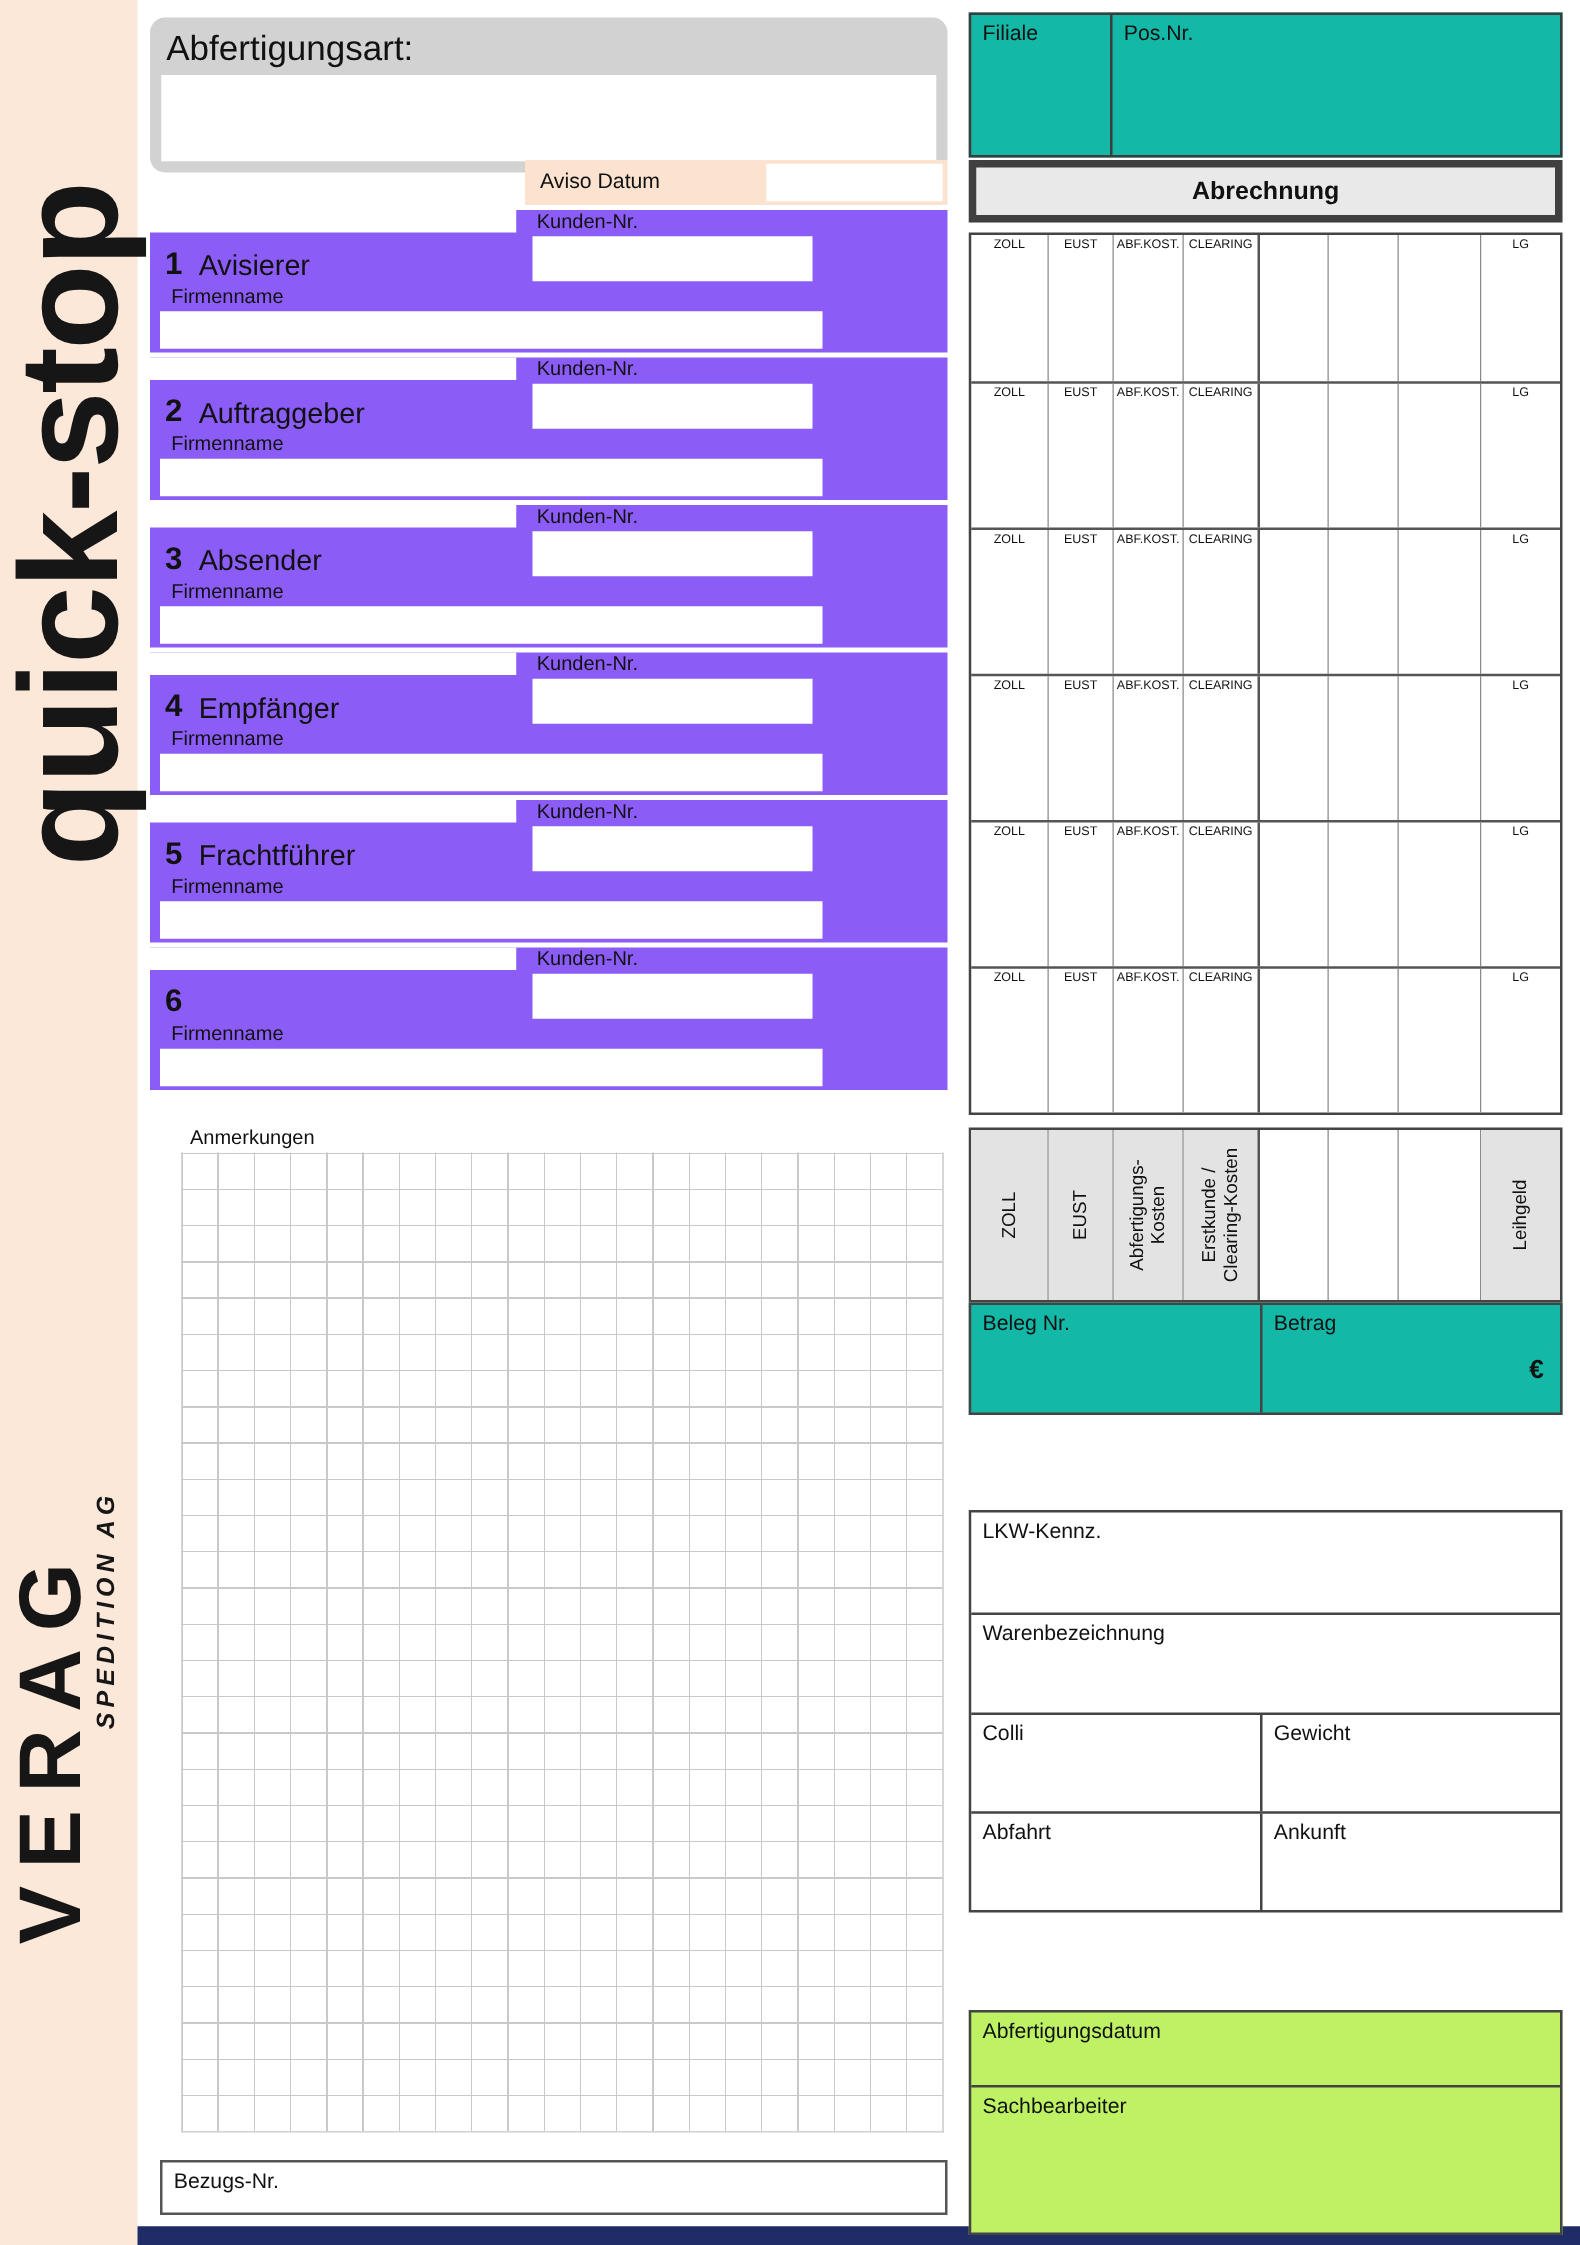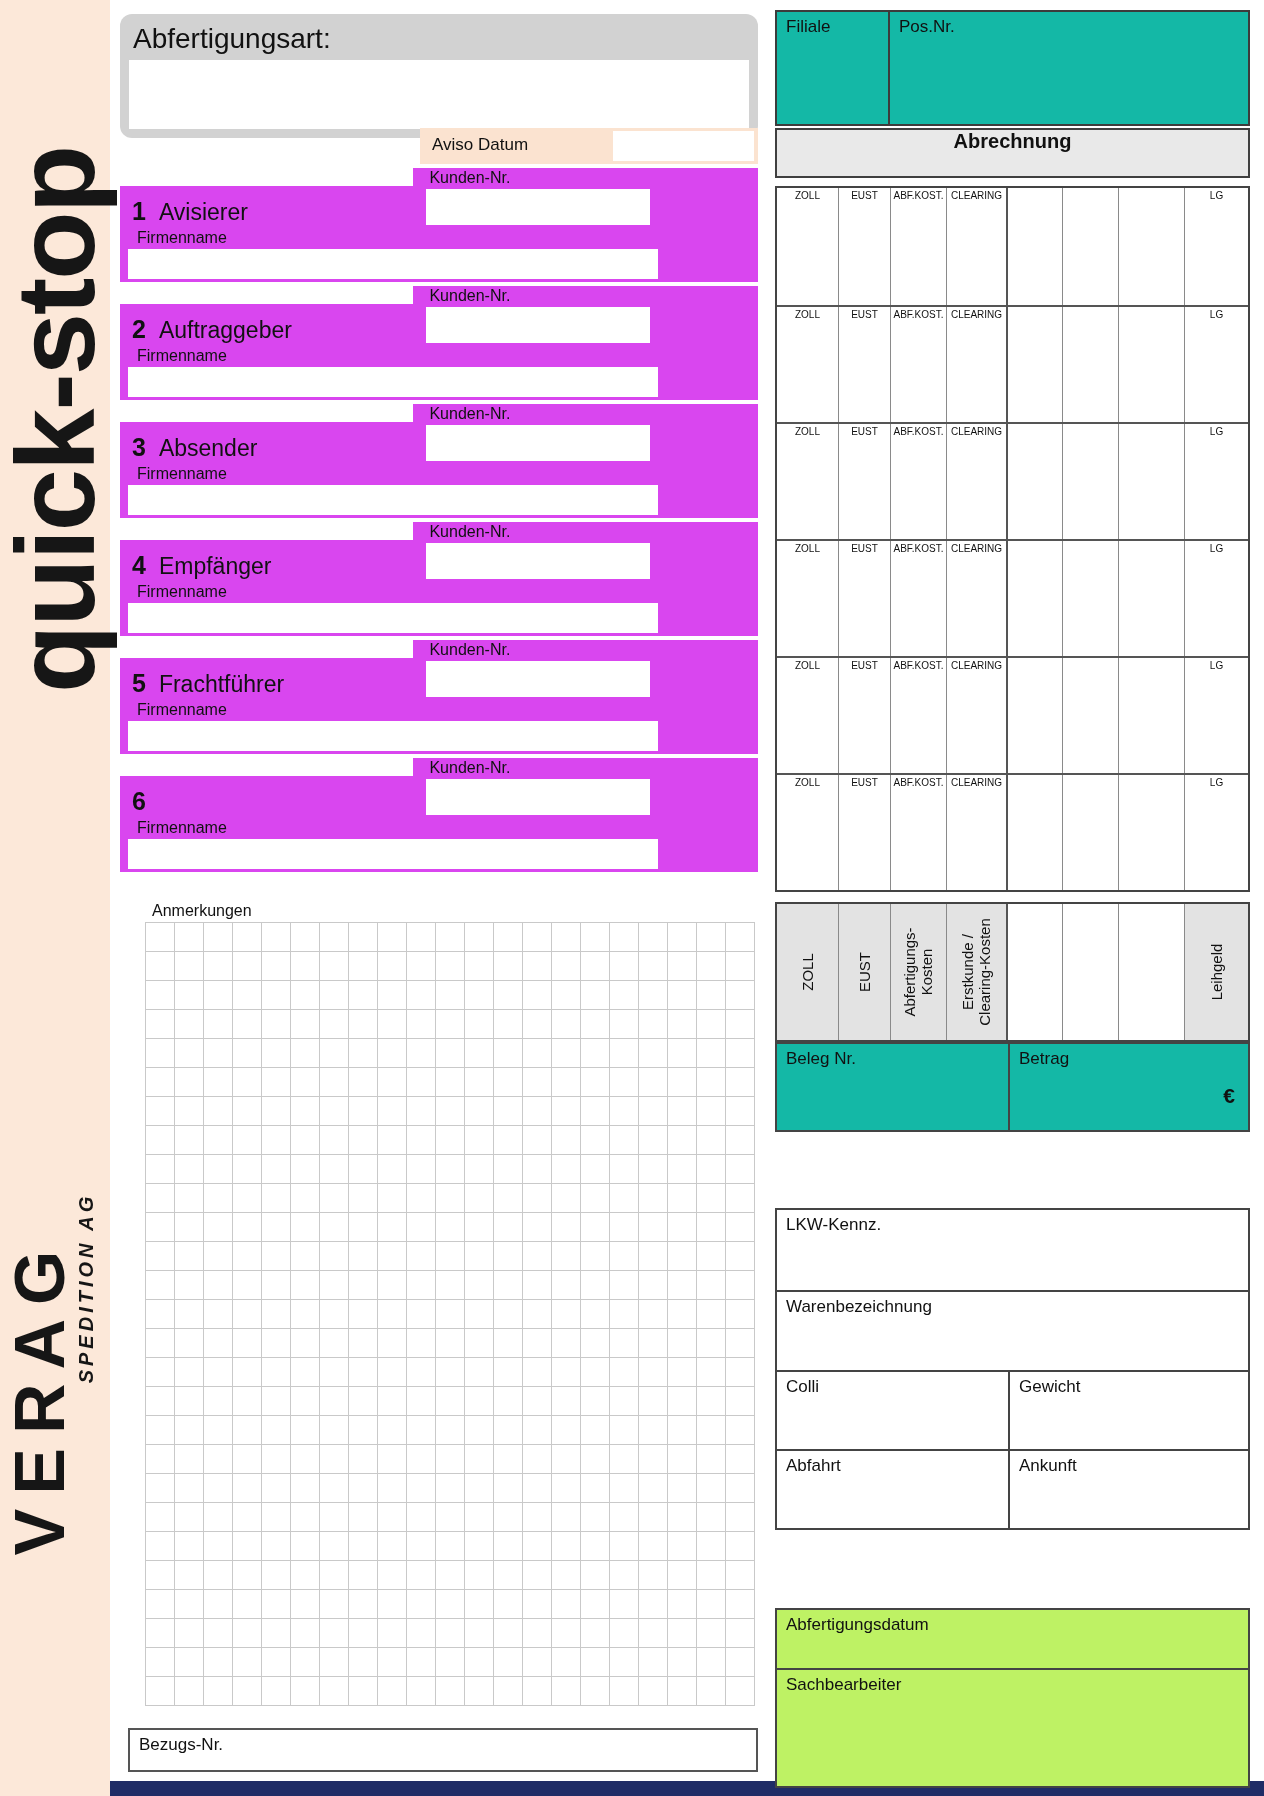--- a/index.html
+++ b/index.html
@@ -37,28 +37,28 @@
   }
   .filiale-cell { border-right:2px solid #3c3c3c; }
   .box-label { font-size:17px; padding:5px 9px; display:inline-block; }
 
   .aviso { position:absolute; left:420px; top:128px; width:338px; height:36px; background:#fbe3d0; }
   .aviso-label { font-size:17px; padding:7px 0 0 12px; display:inline-block; }
   .aviso-input { position:absolute; left:57%; right:4px; top:3px; bottom:3px; background:#fff; }
 
   .ab-header {
     position:absolute; left:775px; top:128px; width:475px; height:50px;
-    background:#e9e9e9; border:2px solid #404040;
-    display:flex; justify-content:center;
+    background:#e9e9e9; border:6px solid #404040;
+    display:flex; align-items:center; justify-content:center;
     font-size:20px; font-weight:600;
   }
 
   
   .blocks { position:absolute; left:120px; top:168px; width:638px; }
-  .block { position:relative; height:114px; background:#d946ef; margin-bottom:4px;text-align:center; }
+  .block { position:relative; height:114px; background:#8b5cf6; margin-bottom:4px;text-align:center; }
   .notch { position:absolute; top:0; left:0; width:46%; height:18px; background:#fff; }
   .kunden-label { position:absolute; top:1px; left:48.5%; font-size:16px; }
   .kunden-input { position:absolute; top:21px; left:48%; width:35%; height:36px; background:#fff; }
   .band { position:absolute; left:12px; top:20px; height:38px; display:flex; align-items:flex-end; gap:13px; padding-bottom:2px; }
   .band .num { font-size:25px; font-weight:bold; line-height:1; }
   .band .pname { font-size:23px; line-height:1.02; }
   .firmen-label { position:absolute; top:61px; left:17px; font-size:16px; }
   .firmen-input { position:absolute; top:81px; left:8px; width:83%; height:30px; background:#fff; }
 
   

